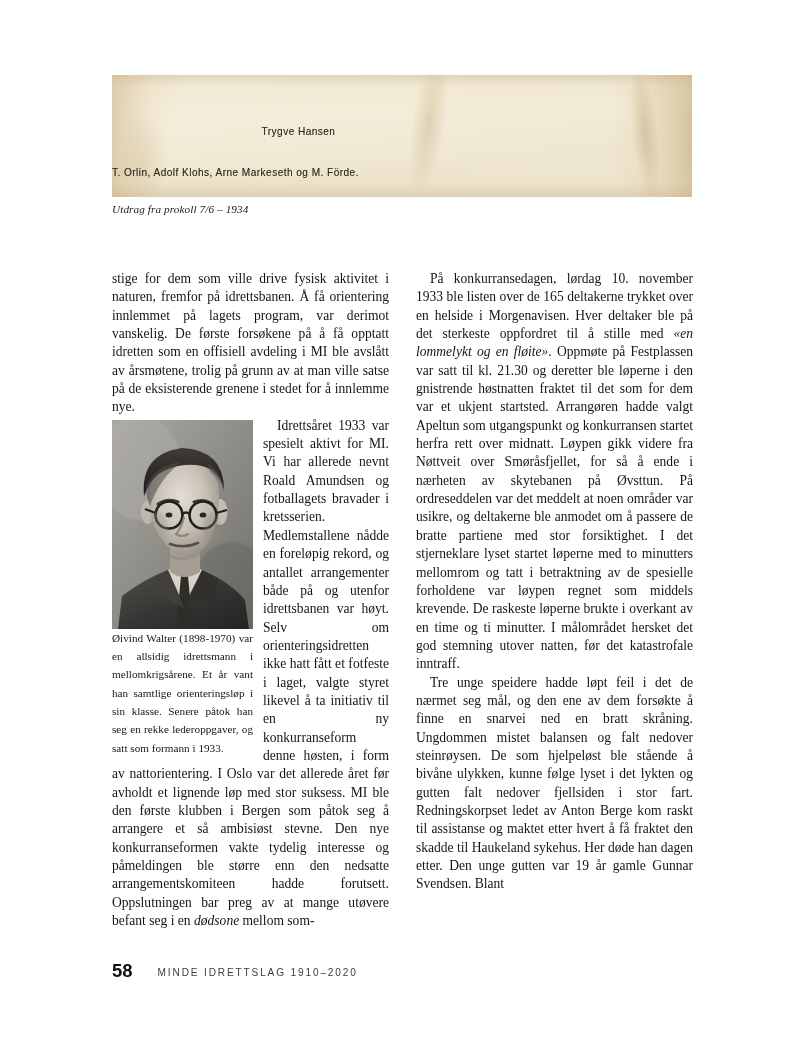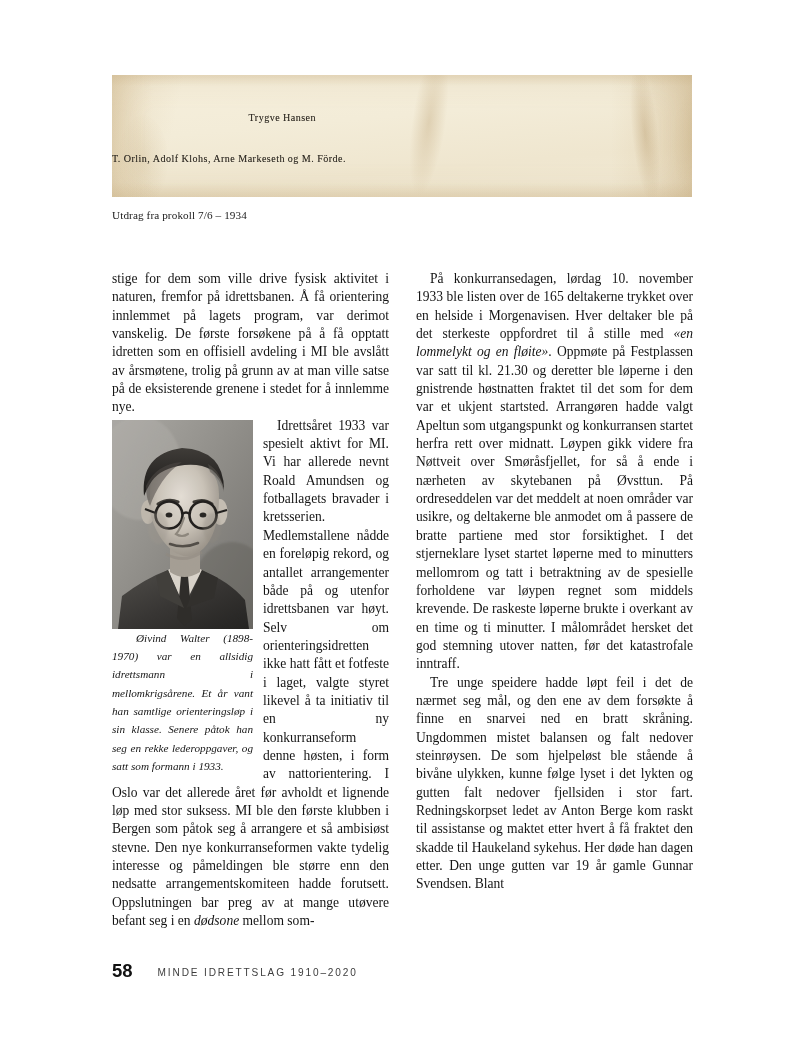--- a/index.html
+++ b/index.html
@@ -67,40 +67,41 @@
   }
   .stain-d {
     left: 6px; top: 40px; width: 50px; height: 90px;
     background: radial-gradient(ellipse at center, rgba(182,152,100,0.16) 0%, rgba(182,152,100,0.0) 75%);
   }
   .scan-text {
     position: absolute;
     left: 0; top: 0;
     width: 100%;
     height: 100%;
-    font-family: Liberation Serif, serif;
+    font-family: Liberation Sans, sans-serif;
     font-size: 10.1px;
     line-height: 13.6px;
     color: #2e2a24;
     letter-spacing: 0.45px;
     white-space: pre;
-    padding: 9px 0 0 0;
+    padding: 23px 0 0 0;
     box-sizing: border-box;
     text-shadow: 0 0 0.6px rgba(60,50,36,0.45);
   }
   .scan-line {
     display: block;
     white-space: pre;
   }
 
   .figure-caption {
     position: absolute;
     left: 112px;
-    top: 209px;
+    top: 203px;
     font-family: "Liberation Serif", serif;
+    font-style: italic;
     font-size: 11.2px;
     color: #1a1a1a;
     letter-spacing: 0.1px;
   }
 
   
   .col {
     position: absolute;
     top: 270px;
     width: 277px;
@@ -132,26 +133,24 @@
     width: 141px;
     height: 209px;
     overflow: hidden;
     background: #8d8d8a;
   }
   .portrait svg { display: block; }
 
   .photo-caption {
     width: 141px;
     margin-top: 7px;
-    font-style: italic;
     font-size: 11.2px;
     line-height: 14.6px;
     text-align: left;
     color: #151515;
-    margin-left: 24px;
   }
 
   
   .footer {
     position: absolute;
     left: 112px;
     top: 960px;
     display: flex;
     align-items: baseline;
     text-align: right;

